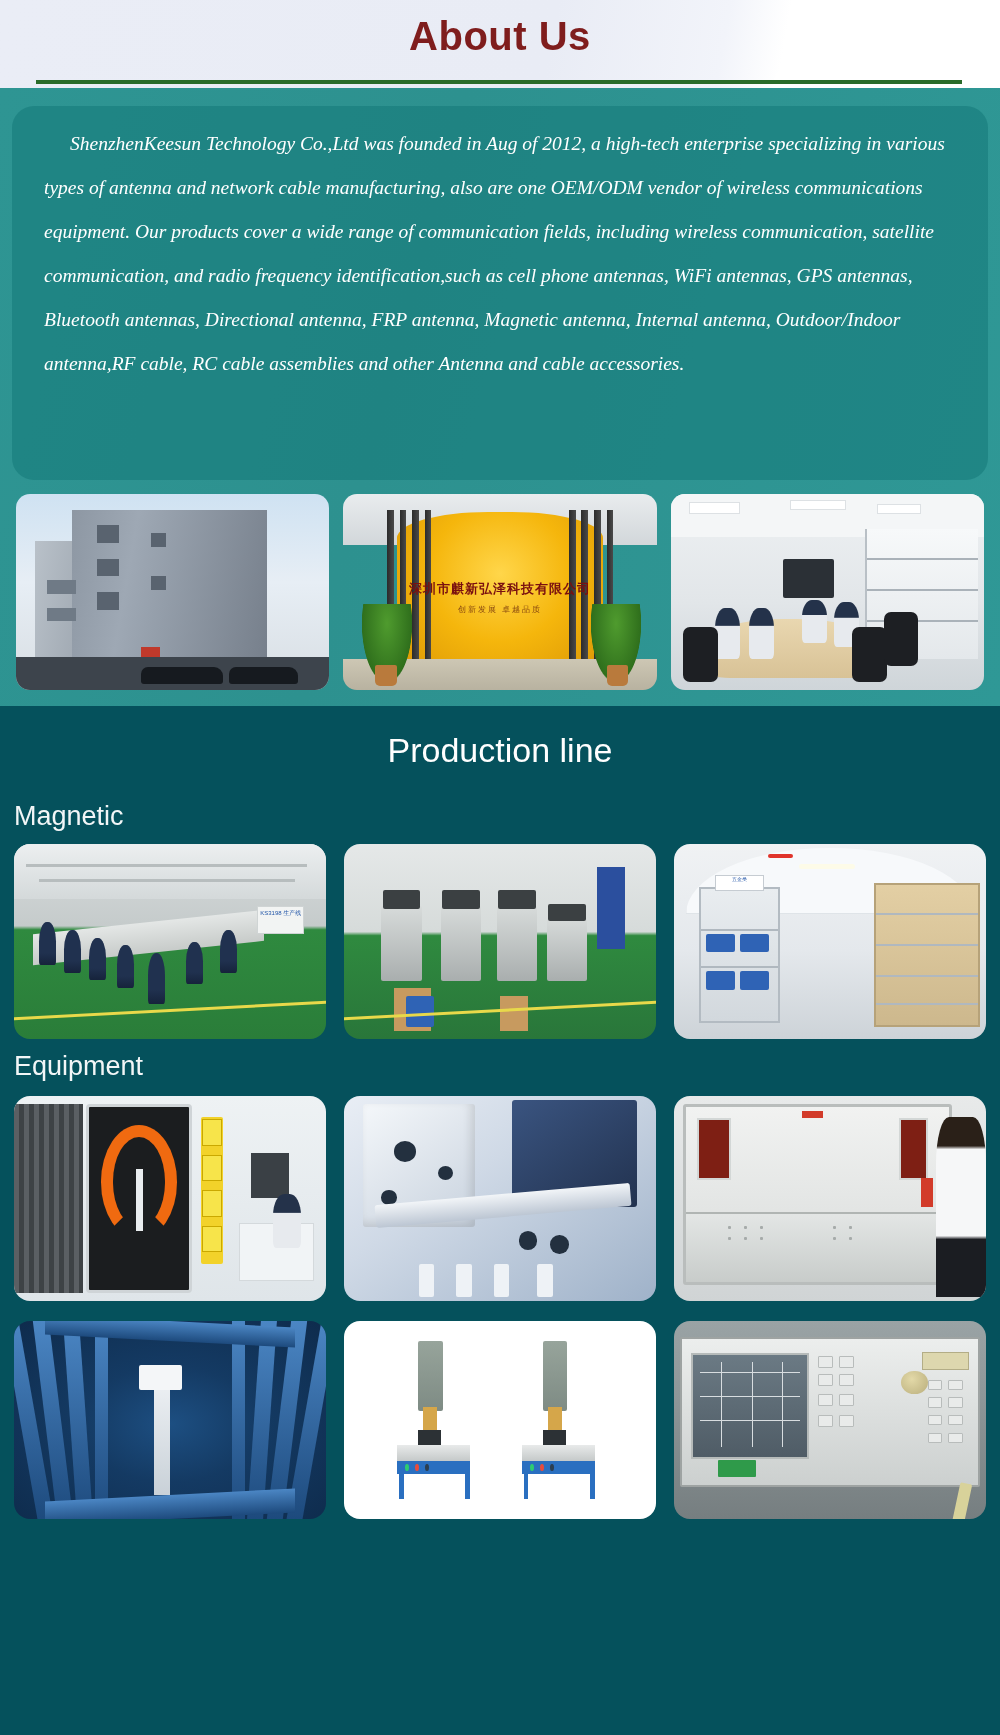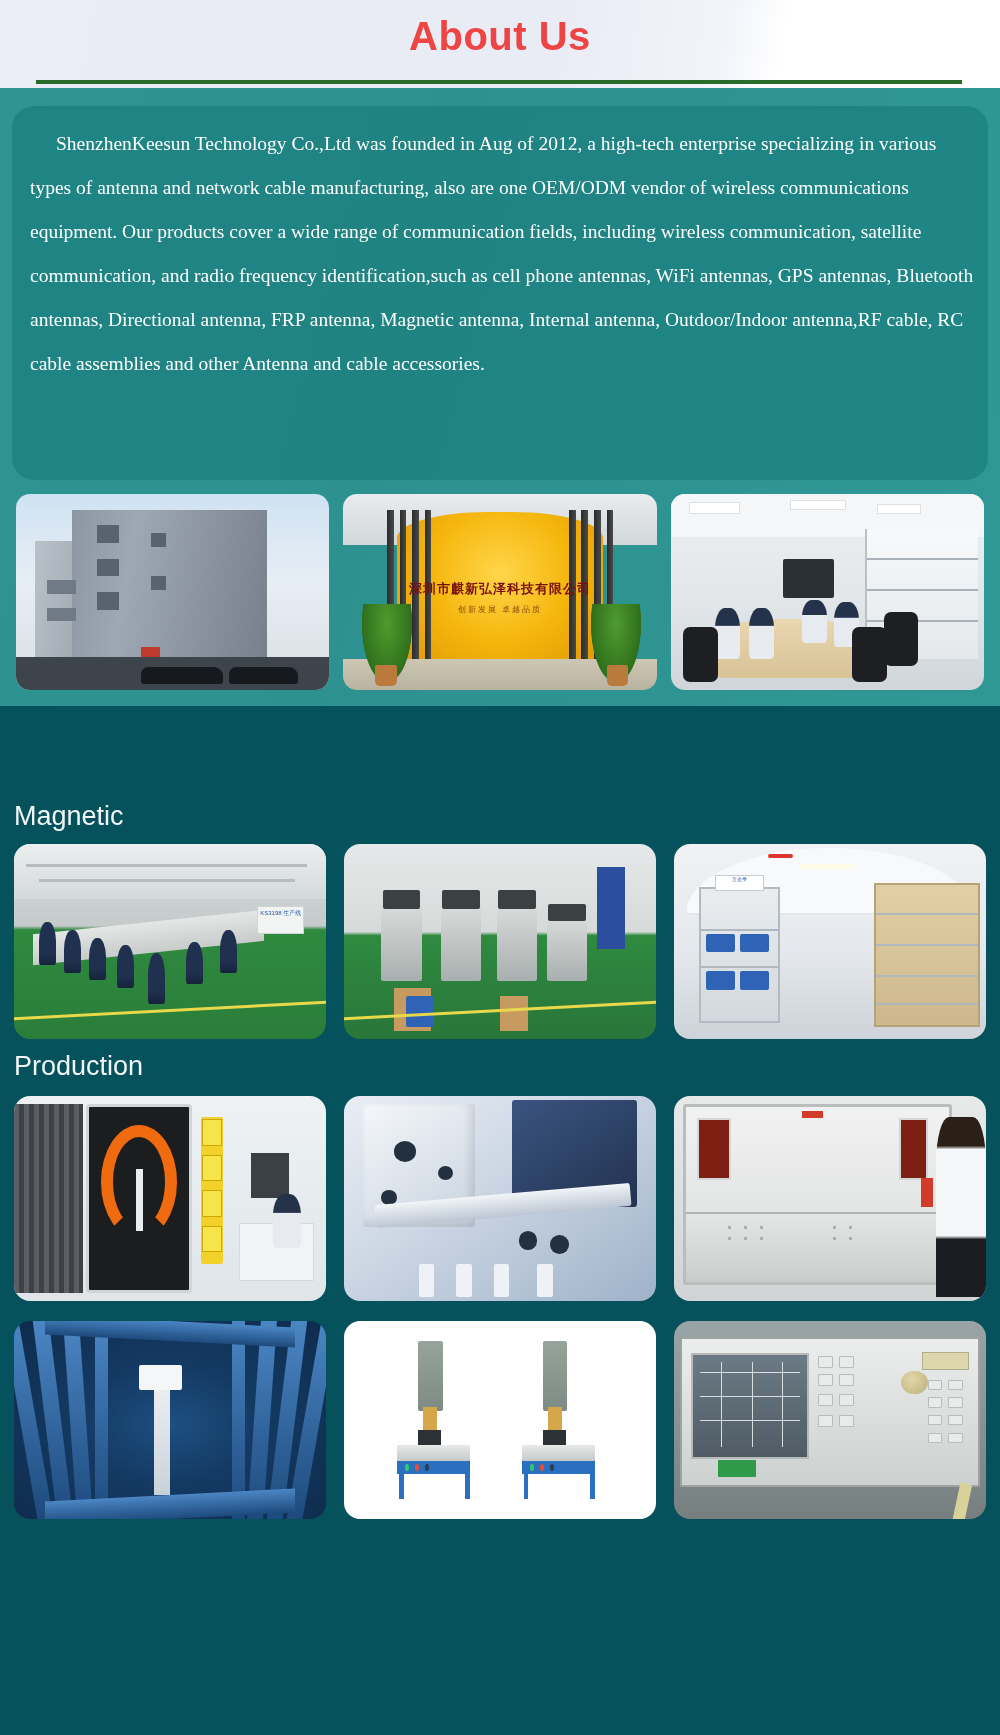--- a/index.html
+++ b/index.html
@@ -33,21 +33,21 @@
     width: 240px; height: 180px;
     background: #ffffff;
     transform: rotate(28deg);
   }
   .header-title {
     position: absolute;
     left: 0; right: 0; top: 14px;
     text-align: center;
     font-size: 40px;
     font-weight: bold;
-    color: #ef4444;
+    color: #7f1d1d;
     letter-spacing: .5px;
     font-family: "Liberation Sans", sans-serif;
   }
   .header-rule {
     position: absolute;
     left: 36px;
     top: 80px;
     width: 926px;
     height: 4px;
     background: #2a6b2a;
@@ -65,29 +65,30 @@
     position: absolute;
     left: 12px;
     top: 18px;
     width: 976px;
     height: 374px;
     background: rgba(20, 120, 120, 0.55);
     border-radius: 22px;
   }
   .about-text {
     position: absolute;
-    left: 18px;
+    left: 32px;
     top: 16px;
     width: 944px;
     font-family: "Liberation Serif", serif;
     font-size: 19.5px;
     line-height: 44px;
     color: #ffffff;
     text-indent: 26px;
     text-align: left;
+    font-style: italic;
   }
 
   
   .about-photos {
     position: absolute;
     left: 16px;
     top: 406px;
     width: 968px;
     height: 196px;
     display: flex;
@@ -389,20 +390,21 @@
           <div class="pm-chair" style="left:58%"></div>
           <div class="pm-chair" style="left:68%;bottom:12%"></div>
         </div>
       </div>
 
     </div>
   </div>
 
   <div class="prod-band">
 
+    <div class="prod-title">Production line</div>
 
     <div class="sec-label lbl-workshop">Magnetic</div>
 
     <div class="grid-row row-workshop">
 
       <div class="cell">
         <div class="photo">
           <div class="ws-bg"></div>
           <div class="ws-ceil"></div>
           <div class="ws-beam" style="left:4%;top:10%;width:90%"></div>
@@ -464,21 +466,21 @@
             <div class="wh-shelfline" style="top:20%"></div>
             <div class="wh-shelfline" style="top:42%"></div>
             <div class="wh-shelfline" style="top:64%"></div>
             <div class="wh-shelfline" style="top:84%"></div>
           </div>
         </div>
       </div>
 
     </div>
 
-    <div class="sec-label lbl-equipment">Production</div>
+    <div class="sec-label lbl-equipment">Equipment</div>
 
     <div class="grid-row row-equip1">
 
       <div class="cell">
         <div class="photo">
           <div class="ac-bg"></div>
           <div class="ac-foam"></div>
           <div class="ac-door">
             <div class="ac-ring"></div>
             <div class="ac-mast"></div>

